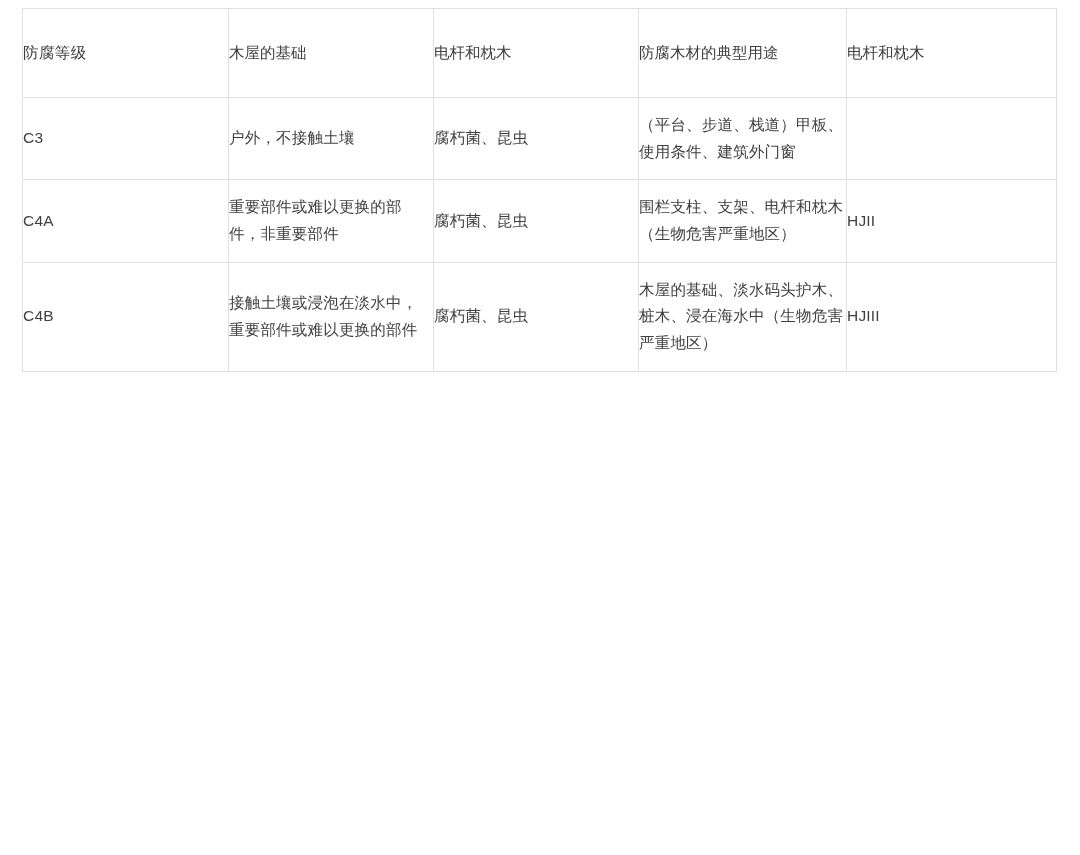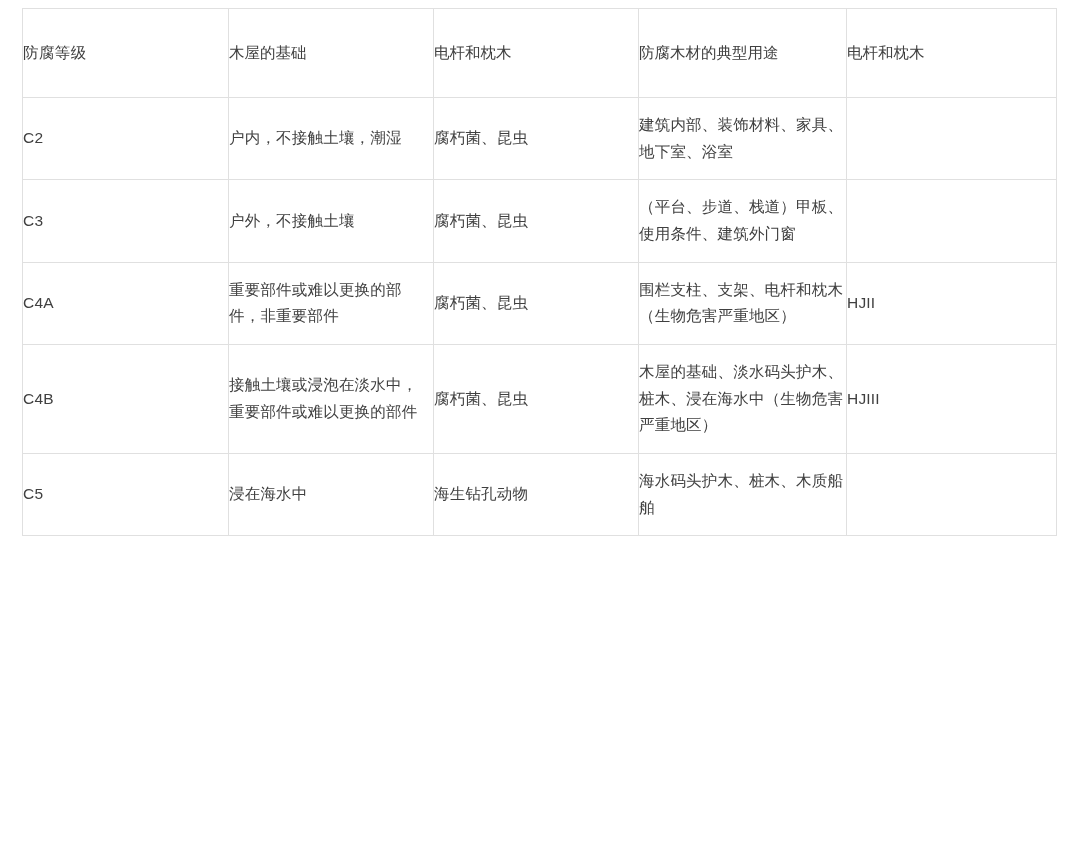--- a/index.html
+++ b/index.html
@@ -73,49 +73,35 @@
       <tr>
         <th class="rank-cell">防腐等级</th>
         <th>木屋的基础</th>
         <th>电杆和枕木</th>
         <th>防腐木材的典型用途</th>
         <th>电杆和枕木</th>
       </tr>
     </thead>
     <tbody>
       <tr>
-        <td class="rank-cell">C2</td>
-        <td>户内，不接触土壤，潮湿</td>
-        <td>腐朽菌、昆虫</td>
-        <td>建筑内部、装饰材料、家具、地下室、浴室</td>
-        <td></td>
-      </tr>
-      <tr>
         <td class="rank-cell">C3</td>
         <td>户外，不接触土壤</td>
         <td>腐朽菌、昆虫</td>
         <td>（平台、步道、栈道）甲板、使用条件、建筑外门窗</td>
         <td></td>
       </tr>
       <tr>
         <td class="rank-cell">C4A</td>
         <td>重要部件或难以更换的部件，非重要部件</td>
         <td>腐朽菌、昆虫</td>
         <td>围栏支柱、支架、电杆和枕木（生物危害严重地区）</td>
         <td>HJII</td>
       </tr>
       <tr>
         <td class="rank-cell">C4B</td>
         <td>接触土壤或浸泡在淡水中，重要部件或难以更换的部件</td>
         <td>腐朽菌、昆虫</td>
         <td>木屋的基础、淡水码头护木、桩木、浸在海水中（生物危害严重地区）</td>
         <td>HJIII</td>
       </tr>
-      <tr>
-        <td class="rank-cell">C5</td>
-        <td>浸在海水中</td>
-        <td>海生钻孔动物</td>
-        <td>海水码头护木、桩木、木质船舶</td>
-        <td></td>
-      </tr>
     </tbody>
   </table>
 </div>
 
 </body></html>

